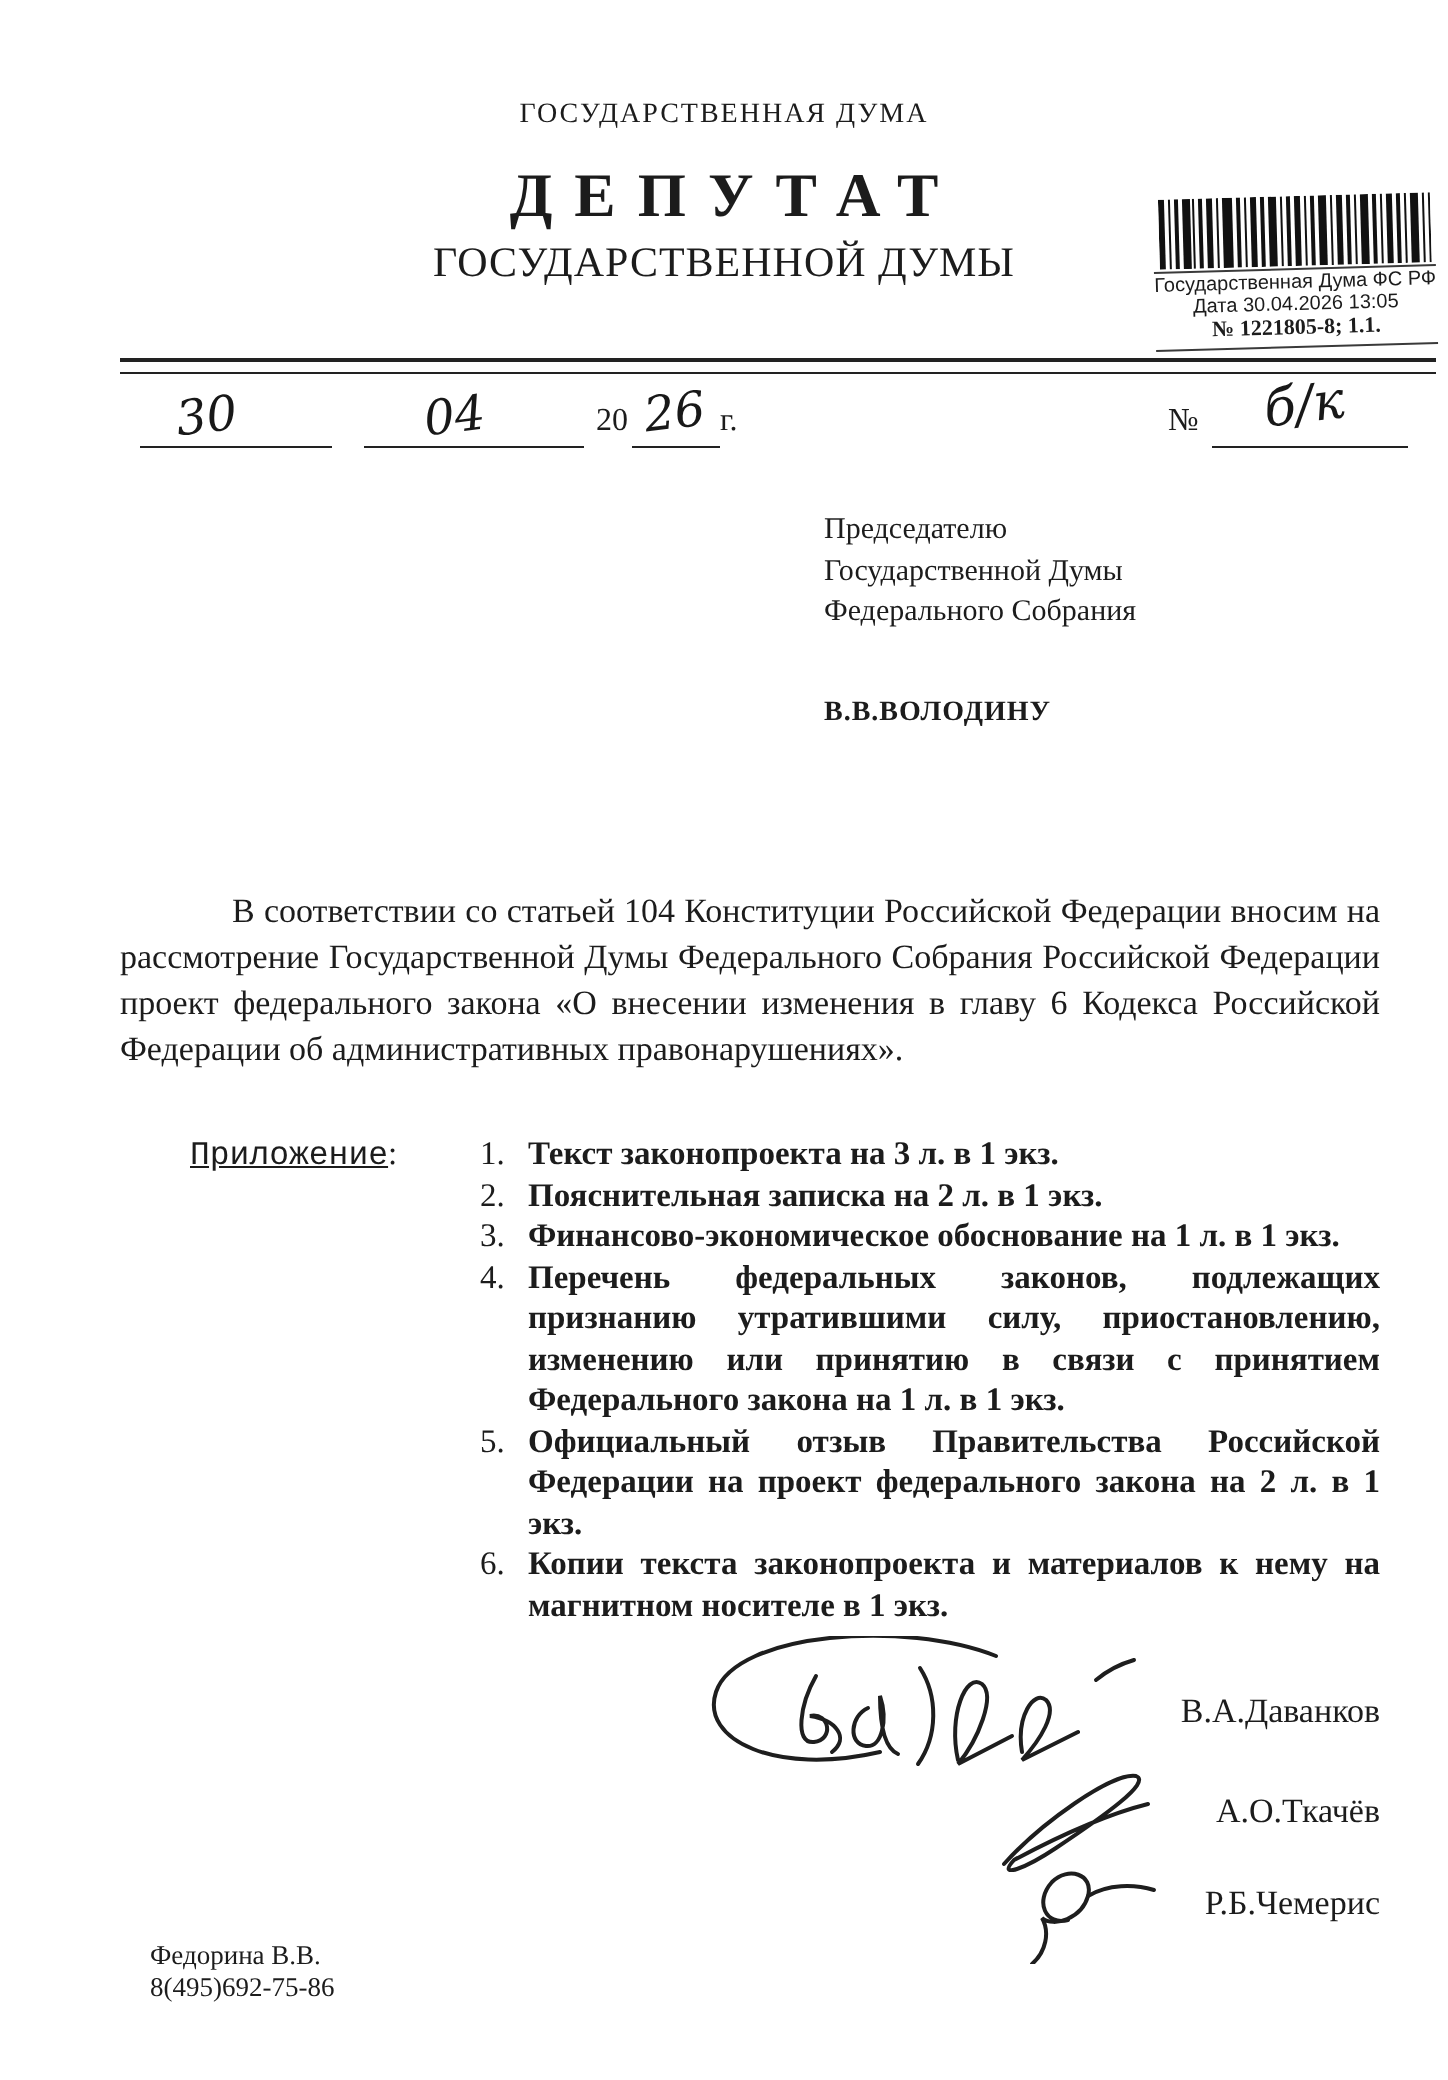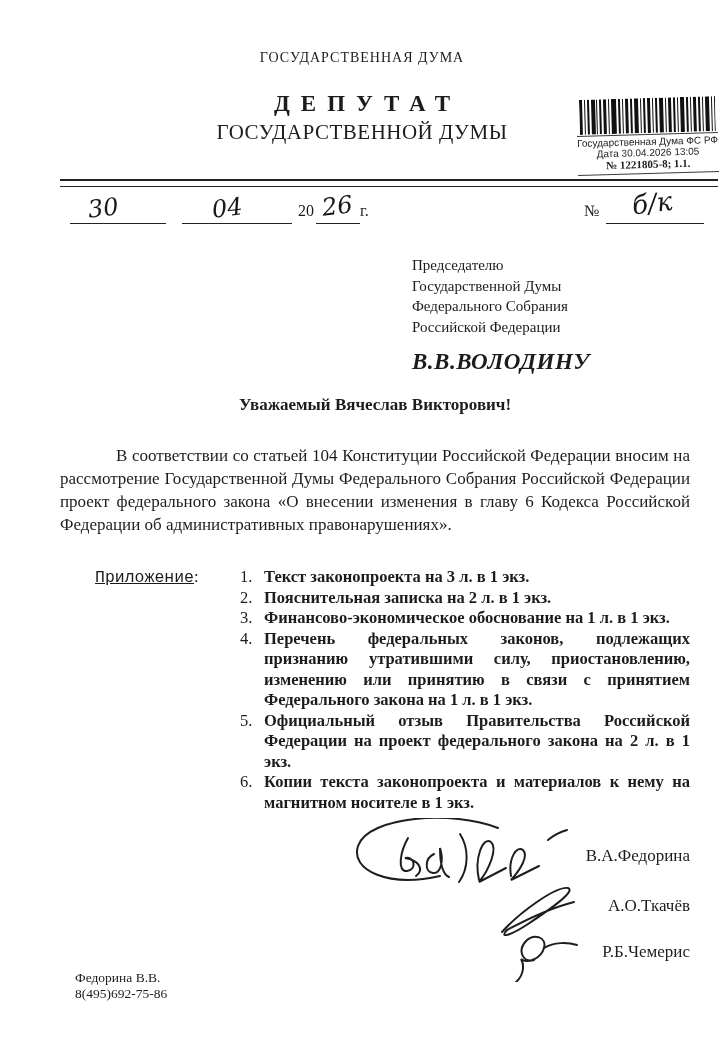--- a/index.html
+++ b/index.html
@@ -4,39 +4,39 @@
 <style>
   html,body { margin:0; padding:0; background:#e8e8e8; }
   .page {
     position:relative; width:724px; height:1040px; margin:0 auto;
     background:#ffffff; overflow:hidden;
     font-family:"Liberation Serif", serif; color:#1c1c1c;
   }
   
   .letterhead { position:absolute; top:48px; left:0; width:100%; text-align:center; }
   .lh-org div { font-size:14px; line-height:20px; letter-spacing:1px; }
-  .lh-deputy { margin-top:23px; font-size:23px; font-weight:bold; letter-spacing:11px; text-indent:11px; }
+  .lh-deputy { margin-top:12px; font-size:31px; font-weight:bold; letter-spacing:11px; text-indent:11px; }
   .lh-duma { margin-top:3px; font-size:21px; letter-spacing:0.5px; }
   
   .stamp { position:absolute; top:98px; left:577px; width:141px; transform:rotate(-1.6deg); text-align:center; }
   .stamp svg { display:block; margin:0 auto 1px; }
   .stamp-text { border-top:1px solid #3a3a3a; border-bottom:1px solid #3a3a3a; padding:1px 0 2px; }
   .stamp-l1,.stamp-l2 { font-family:"Liberation Sans", sans-serif; font-size:10px; line-height:11px; white-space:nowrap; }
   .stamp-l3 { font-size:11px; line-height:13px; font-weight:bold; white-space:nowrap; }
   
   .rule { position:absolute; top:179px; left:60px; width:658px; height:5px;
           border-top:2px solid #222; border-bottom:1px solid #222; }
   .dateline { position:absolute; top:196px; left:60px; width:650px; height:42px; font-size:16px; }
   .dl-u { position:absolute; border-bottom:1.5px solid #222; height:27px; top:0; }
   .hw { font-family:"DejaVu Serif", serif; font-style:italic; display:inline-block;
         transform:rotate(-7deg); color:#181818; }
   .dl-print { position:absolute; top:6px; }
   
   .addressee { position:absolute; top:255px; left:412px; font-size:15px; line-height:20.5px; }
-  .addressee-name { position:absolute; top:349px; left:412px; font-size:23px; font-weight:bold; letter-spacing:0.5px;font-style:italic; }
+  .addressee-name { position:absolute; top:349px; left:412px; font-size:14px; font-weight:bold; letter-spacing:0.5px; }
   
   .salutation { position:absolute; top:395px; left:60px; width:630px; text-align:center;
                 font-size:17px; font-weight:bold; }
   .body-par { position:absolute; top:444px; left:60px; width:630px; margin:0;
               font-size:17px; line-height:23px; text-align:justify; text-indent:56px; }
   
   .att-label { position:absolute; top:567px; left:95px; font-size:16.5px; }
   .att-label .u { text-decoration:underline;font-family:Liberation Mono, monospace; }
   .att-list { position:absolute; top:567px; left:240px; width:450px; font-size:16.5px; line-height:20.5px; }
   .att-item { display:flex; }
@@ -120,25 +120,23 @@
     <span class="dl-print" style="left:300px;">г.</span>
     <span class="dl-print" style="left:524px;">№</span>
     <span class="dl-u" style="left:546px;width:98px;"></span>
     <span class="hw" style="position:absolute;left:572px;top:-8px;font-size:26px;">б/к</span>
   </div>
 
   <div class="addressee">
     <div>Председателю</div>
     <div>Государственной Думы</div>
     <div>Федерального Собрания</div>
-    <div>Российской Федерации</div>
   </div>
   <div class="addressee-name">В.В.ВОЛОДИНУ</div>
 
-  <div class="salutation">Уважаемый Вячеслав Викторович!</div>
   <p class="body-par">В соответствии со статьей 104 Конституции Российской Федерации вносим на рассмотрение Государственной Думы Федерального Собрания Российской Федерации проект федерального закона «О внесении изменения в главу 6 Кодекса Российской Федерации об административных правонарушениях».</p>
 
   <div class="att-label"><span class="u">Приложение</span><span>:</span></div>
   <div class="att-list">
     <div class="att-item">
       <span class="att-num">1.</span>
       <span class="att-text">Текст законопроекта на 3 л. в 1 экз.</span>
     </div>
     <div class="att-item">
       <span class="att-num">2.</span>
@@ -164,21 +162,21 @@
 
   <svg class="sig-svg" style="left:348px;top:818px;" width="228" height="72" viewBox="0 0 228 72">
     <path d="M150 10 C105 -8 20 -2 10 28 C2 52 40 70 92 58"></path>
     <path d="M60 20 C52 34 49 54 59 53 C69 52 67 38 57 40 C70 42 77 51 68 58"></path>
     <path d="M86 36 C77 40 76 54 85 55 C93 56 96 42 92 30 C92 44 94 56 101 59"></path>
     <path d="M112 16 C121 30 121 50 111 64"></path>
     <path d="M131 62 C126 40 135 18 143 24 C150 30 141 52 131 64 L158 50"></path>
     <path d="M163 58 C160 40 169 27 175 32 C181 38 172 52 163 62 L191 48"></path>
     <path d="M200 22 C206 17 212 14 219 12"></path>
   </svg>
-  <div class="sig-name" style="top:846px;">В.А.Федорина</div>
+  <div class="sig-name" style="top:846px;">В.А.Даванков</div>
 
   <svg class="sig-svg" style="left:494px;top:882px;" width="90" height="54" viewBox="0 0 90 54">
     <path d="M8 50 C26 30 62 4 74 6 C82 9 58 26 34 42 C19 52 4 58 13 48 C28 40 56 26 80 20"></path>
   </svg>
   <div class="sig-name" style="top:896px;">А.О.Ткачёв</div>
 
   <svg class="sig-svg" style="left:506px;top:926px;" width="78" height="56" viewBox="0 0 78 56">
     <path d="M28 34 C17 37 11 25 20 15 C28 7 41 11 38 22 C35 33 21 38 15 33 C19 40 17 50 10 56"></path>
     <path d="M38 22 C48 16 61 16 71 19"></path>
   </svg>

